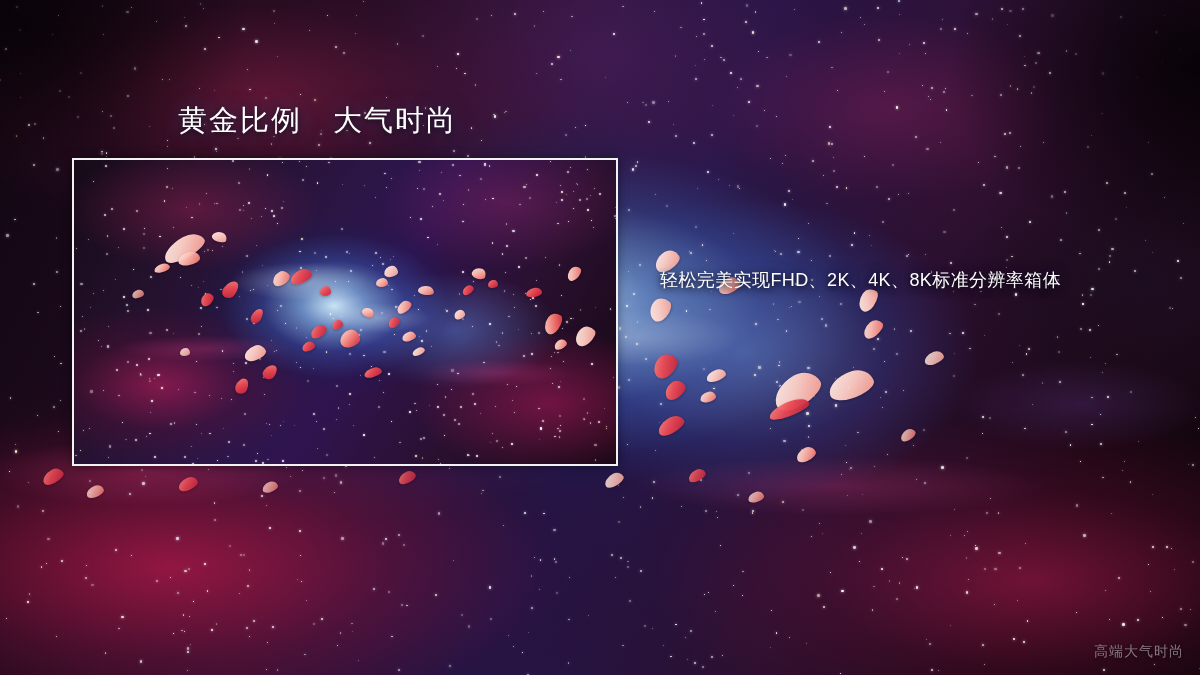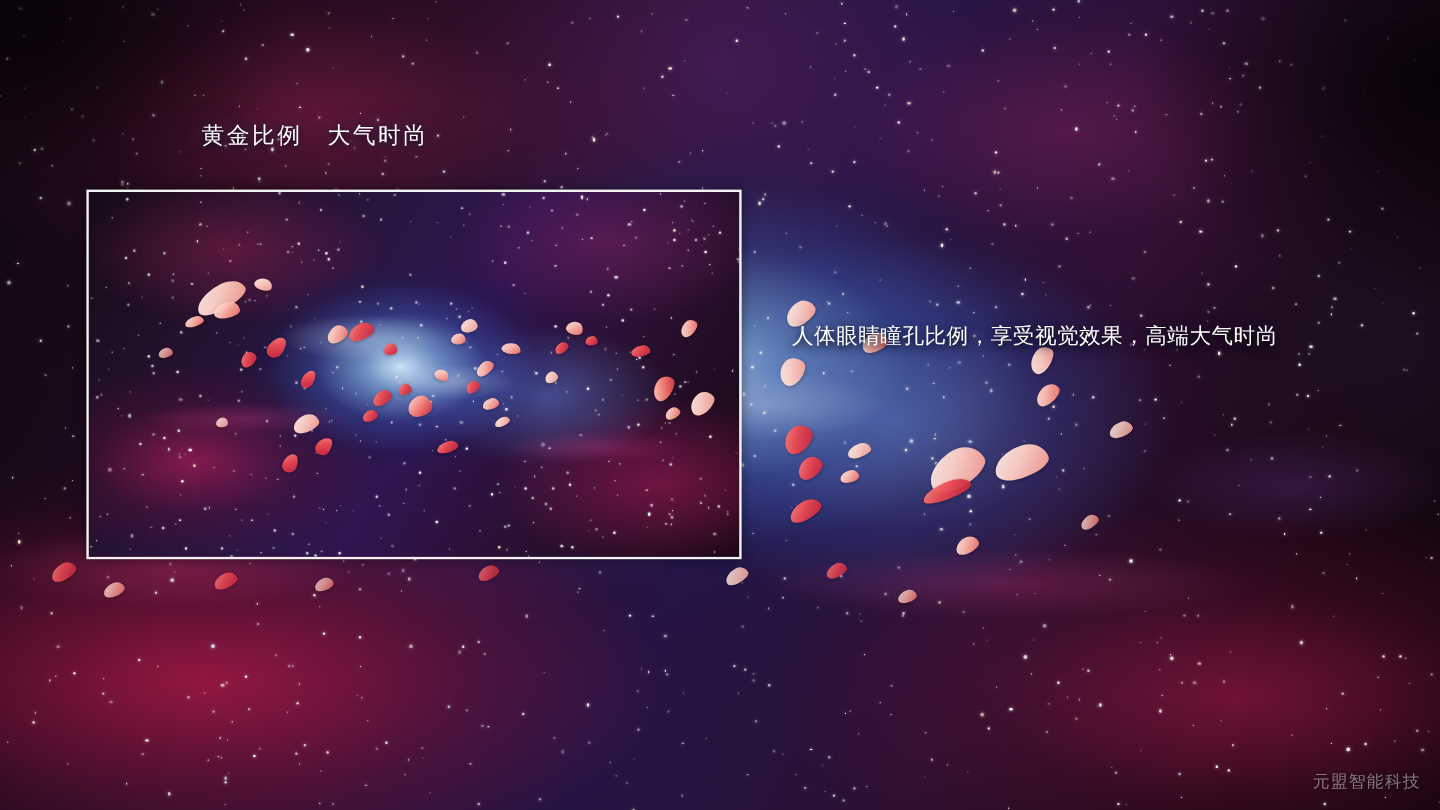--- a/index.html
+++ b/index.html
@@ -92,22 +92,22 @@
     border-radius:60% 40% 58% 42% / 64% 62% 38% 36%;
     background:linear-gradient(140deg,#ffd9d2 0%,#ffb0a4 28%,#f4736b 58%,#d93c4b 88%);
     box-shadow:0 1px 3px rgba(0,0,0,.28);
   }
   .petal.pale{ background:linear-gradient(135deg,#ffe6e0 0%,#ffc2b6 40%,#f58a80 78%,#e2566a 100%); }
   .petal.deep{ background:linear-gradient(140deg,#f98a84 0%,#ec4a53 45%,#c0213c 100%); }
   .petal.light{ background:linear-gradient(135deg,#fff0ec 0%,#ffd2c8 45%,#f6998e 100%); }
 
   
   .headline{
-    position:absolute; left:168px; top:102px;
-    font-size:19px; line-height:1.25; color:#ffffff;
+    position:absolute; left:178px; top:102px;
+    font-size:29px; line-height:1.25; color:#ffffff;
     letter-spacing:2px; white-space:pre;
     text-shadow:0 2px 7px rgba(0,0,0,.75), 0 0 18px rgba(60,90,170,.55);
   }
   .body-text{
     position:absolute; left:660px; top:260px;
     width:492px;
     color:#ffffff; font-size:18px; line-height:41px;
     letter-spacing:.4px;
     text-shadow:0 2px 6px rgba(0,0,0,.8), 0 0 12px rgba(20,20,60,.7);
   }
@@ -1515,17 +1515,17 @@
         <div class="petal deep" style="left:228px;top:182px;width:13px;height:9px;transform:rotate(-18deg);opacity:0.95"></div>
         <div class="petal deep" style="left:290px;top:208px;width:18px;height:9px;transform:rotate(-15deg);opacity:0.95"></div>
         <div class="petal light" style="left:106px;top:188px;width:10px;height:8px;transform:rotate(0deg);opacity:0.85"></div>
         <div class="petal pale" style="left:58px;top:130px;width:12px;height:8px;transform:rotate(-12deg);opacity:0.8"></div>
       </div>
   </div>
 
   <div class="headline">黄金比例　大气时尚</div>
 
   <div class="body-text">
-    <p>人体眼睛瞳孔比例，享受视觉效果，高端大气时尚</p>
+    <p>轻松完美实现FHD、2K、4K、8K标准分辨率箱体</p>
   </div>
 
-  <div class="watermark">元盟智能科技</div>
+  <div class="watermark">高端大气时尚</div>
 </div>
 
 </body></html>

